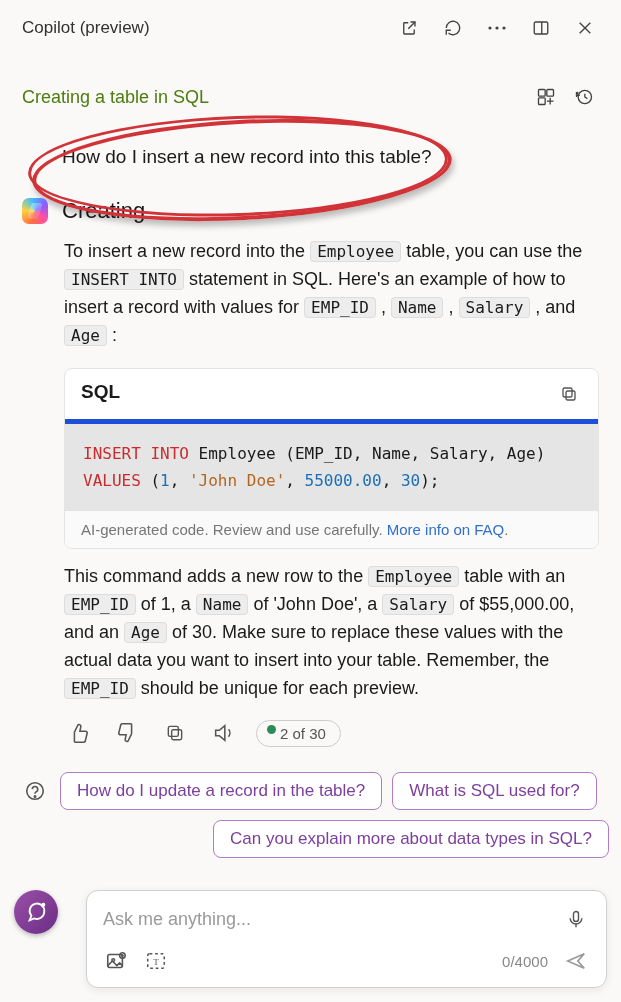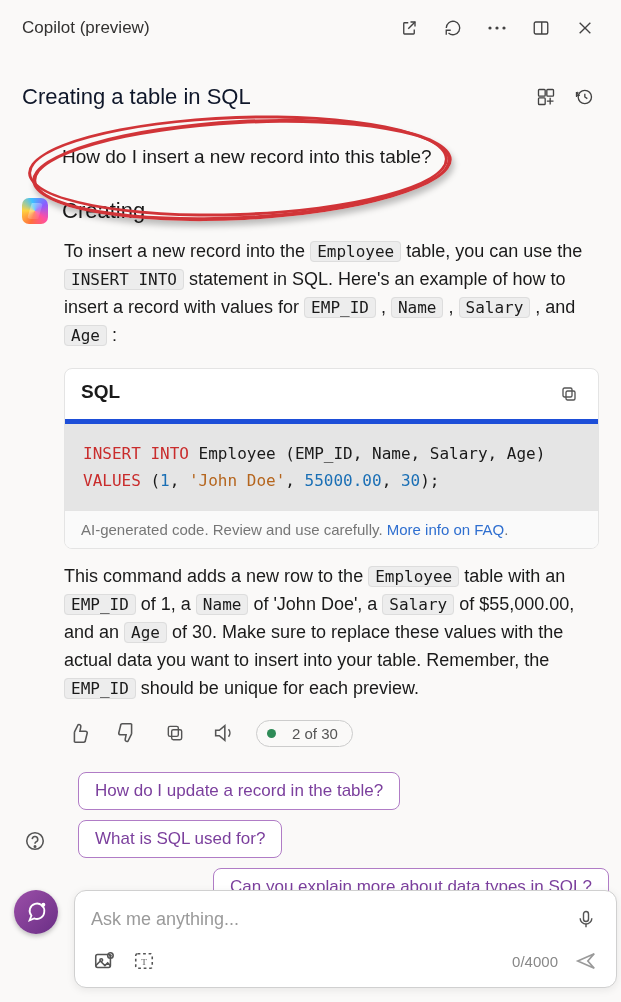--- a/index.html
+++ b/index.html
@@ -20,21 +20,21 @@
   }
   .titlebar .title { font-size: 17px; color: #323130; flex: 1; }
   .titlebar .icon-btn {
     width: 36px; height: 36px; display: flex; align-items: center; justify-content: center;
     cursor: pointer; border-radius: 4px; color:#424242;
   }
 
   .topic-row {
     display:flex; align-items:center; padding: 28px 22px 0 22px; gap:8px;
   }
-  .topic-row .topic { font-size:22px; color:#0f172a; flex:1; }
+  .topic-row .topic { font-size:18px; color:#4d7c0f; flex:1; }
   .topic-row .icon-sm {
     width:30px; height:30px; display:flex; align-items:center; justify-content:center;
     cursor:pointer; color:#424242;
   }
 
   .highlight-wrap {
     position: relative;
     padding: 34px 22px 30px 62px;
   }
   .highlight-text { font-size: 19px; color:#1a1a1a; }
@@ -104,42 +104,42 @@
   .actions {
     margin: 16px 0 0 42px;
     display:flex; align-items:center; gap:18px;
   }
   .act {
     width:30px; height:30px; display:flex; align-items:center; justify-content:center;
     cursor:pointer; color:#555; border-radius:4px;
   }
   .counter-pill {
     border:1px solid #ccc; border-radius:18px; padding:4px 14px 4px 10px;
-    display:flex; align-items:center; gap:16px; font-size:15px; color:#555;
+    display:flex; gap:4px; font-size:15px; color:#555;
   }
   .dot { width:9px; height:9px; background:#2e8b57; border-radius:50%; }
 
   .suggestions {
     margin-top:24px; padding: 0 12px 0 20px;
-    display:flex; flex-wrap:wrap; gap:28px; align-items:center;
+    display:flex; flex-wrap:wrap; gap:10px; align-items:flex-start;
   }
   .sugg-icon {
     width:30px; height:30px; display:flex; align-items:center; justify-content:center;
     color:#555; margin-top:4px;
   }
   .sugg-row { display:flex; flex-wrap:wrap; gap:10px; flex:1; justify-content:flex-end; }
   .sugg-row.first { justify-content:flex-start; }
   .chip {
     border:1px solid #b07cc6; color:#7b3f9d; border-radius:8px;
     padding:8px 16px; font-size:17px; cursor:pointer; background:#fff;
   }
 
   .composer-wrap {
     position:absolute; left:0; right:0; bottom:14px;
-    display:flex; align-items:flex-start; gap:16px; padding:0 4px 0 14px;
+    display:flex; align-items:flex-start; gap:28px; padding:0 14px 0 14px;
   }
   .newchat {
     width:44px; height:44px; border-radius:50%;
     background:linear-gradient(135deg,#9b4fa8,#6a2e85);
     display:flex; align-items:center; justify-content:center;
     cursor:pointer; color:#fff;
     box-shadow:0 2px 5px rgba(0,0,0,.25);
     flex-shrink:0;
   }
   .composer {

